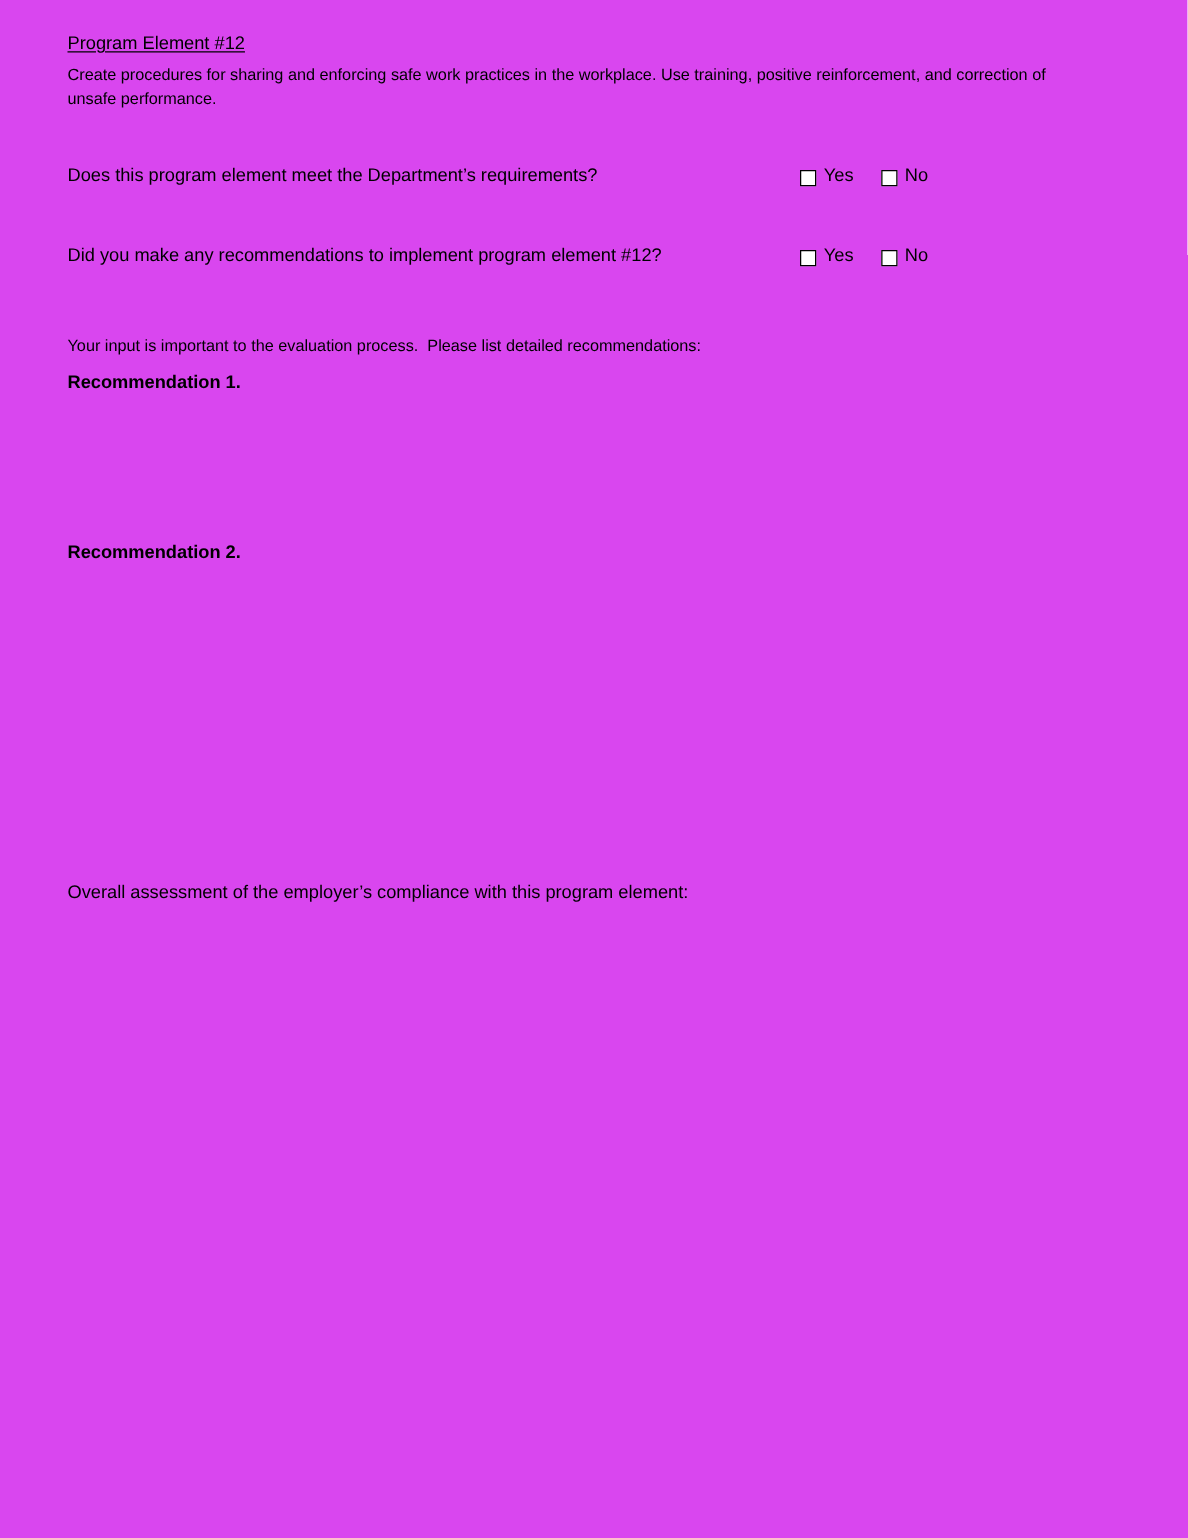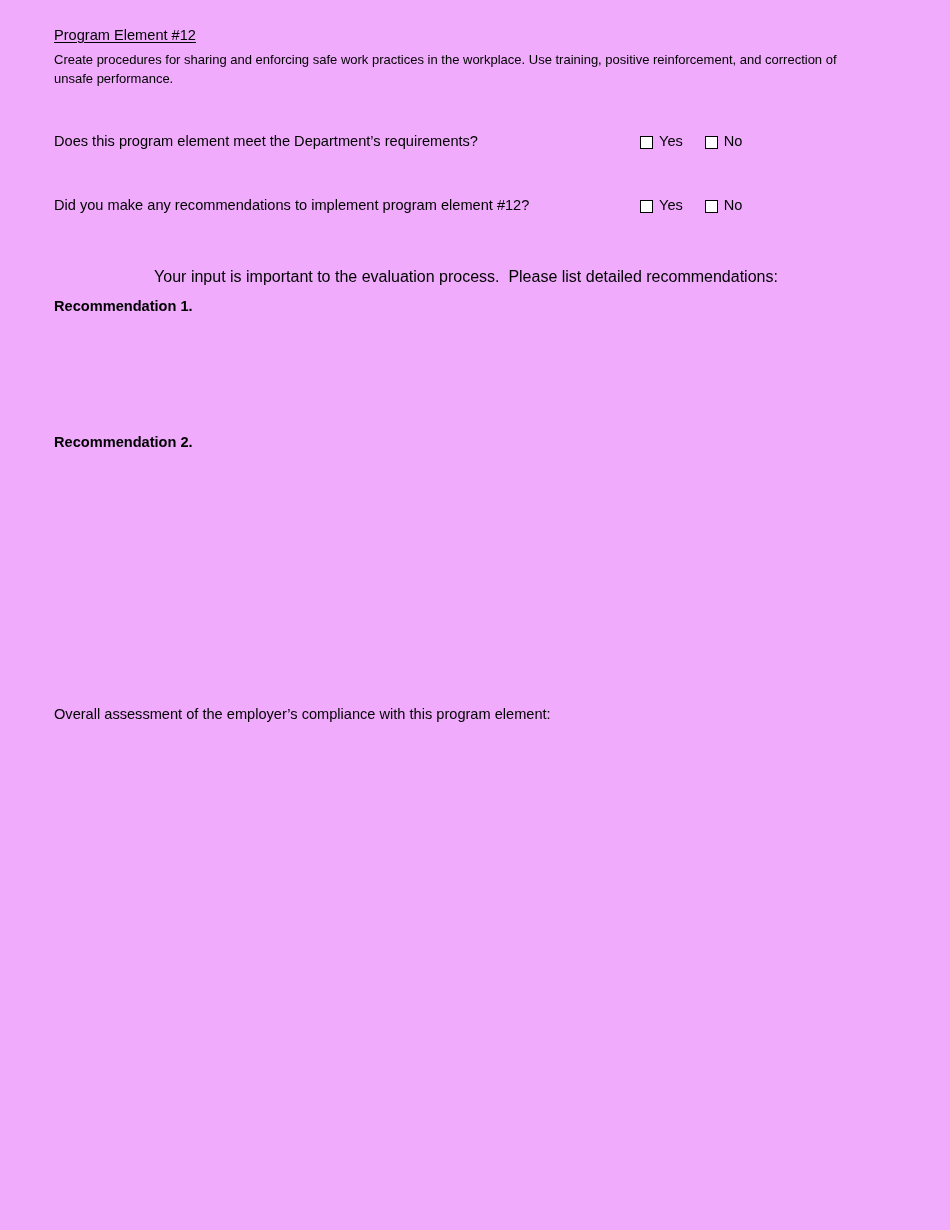--- a/index.html
+++ b/index.html
@@ -10,21 +10,21 @@
   }
   body {
     font-family: "Liberation Sans", sans-serif;
     color: #000000;
     -webkit-font-smoothing: antialiased;
   }
   .page {
     position: relative;
     width: 950px;
     height: 1230px;
-    background: #f0abfc;
+    background: #d946ef;
     overflow: hidden;
     box-sizing: border-box;
   }
   .content {
     position: absolute;
     left: 54px;
     top: 26px;
     width: 824px;
   }
   .doc-title {
@@ -88,25 +88,24 @@
   .cb-label {
     font-size: 14.6px;
     line-height: 18.5px;
     margin-left: 6px;
     white-space: pre;
   }
   .gap-big {
     height: 44px;
   }
   .lead-line {
-    font-size: 16px;
+    font-size: 13px;
     line-height: 18.5px;
     white-space: pre;
     margin: 0;
-    text-align: center;
   }
   .rec-label {
     font-size: 14.6px;
     line-height: 18.5px;
     white-space: pre;
     margin: 0;
   }
   .rec-block {
     height: 136px;
     font-weight: bold;

